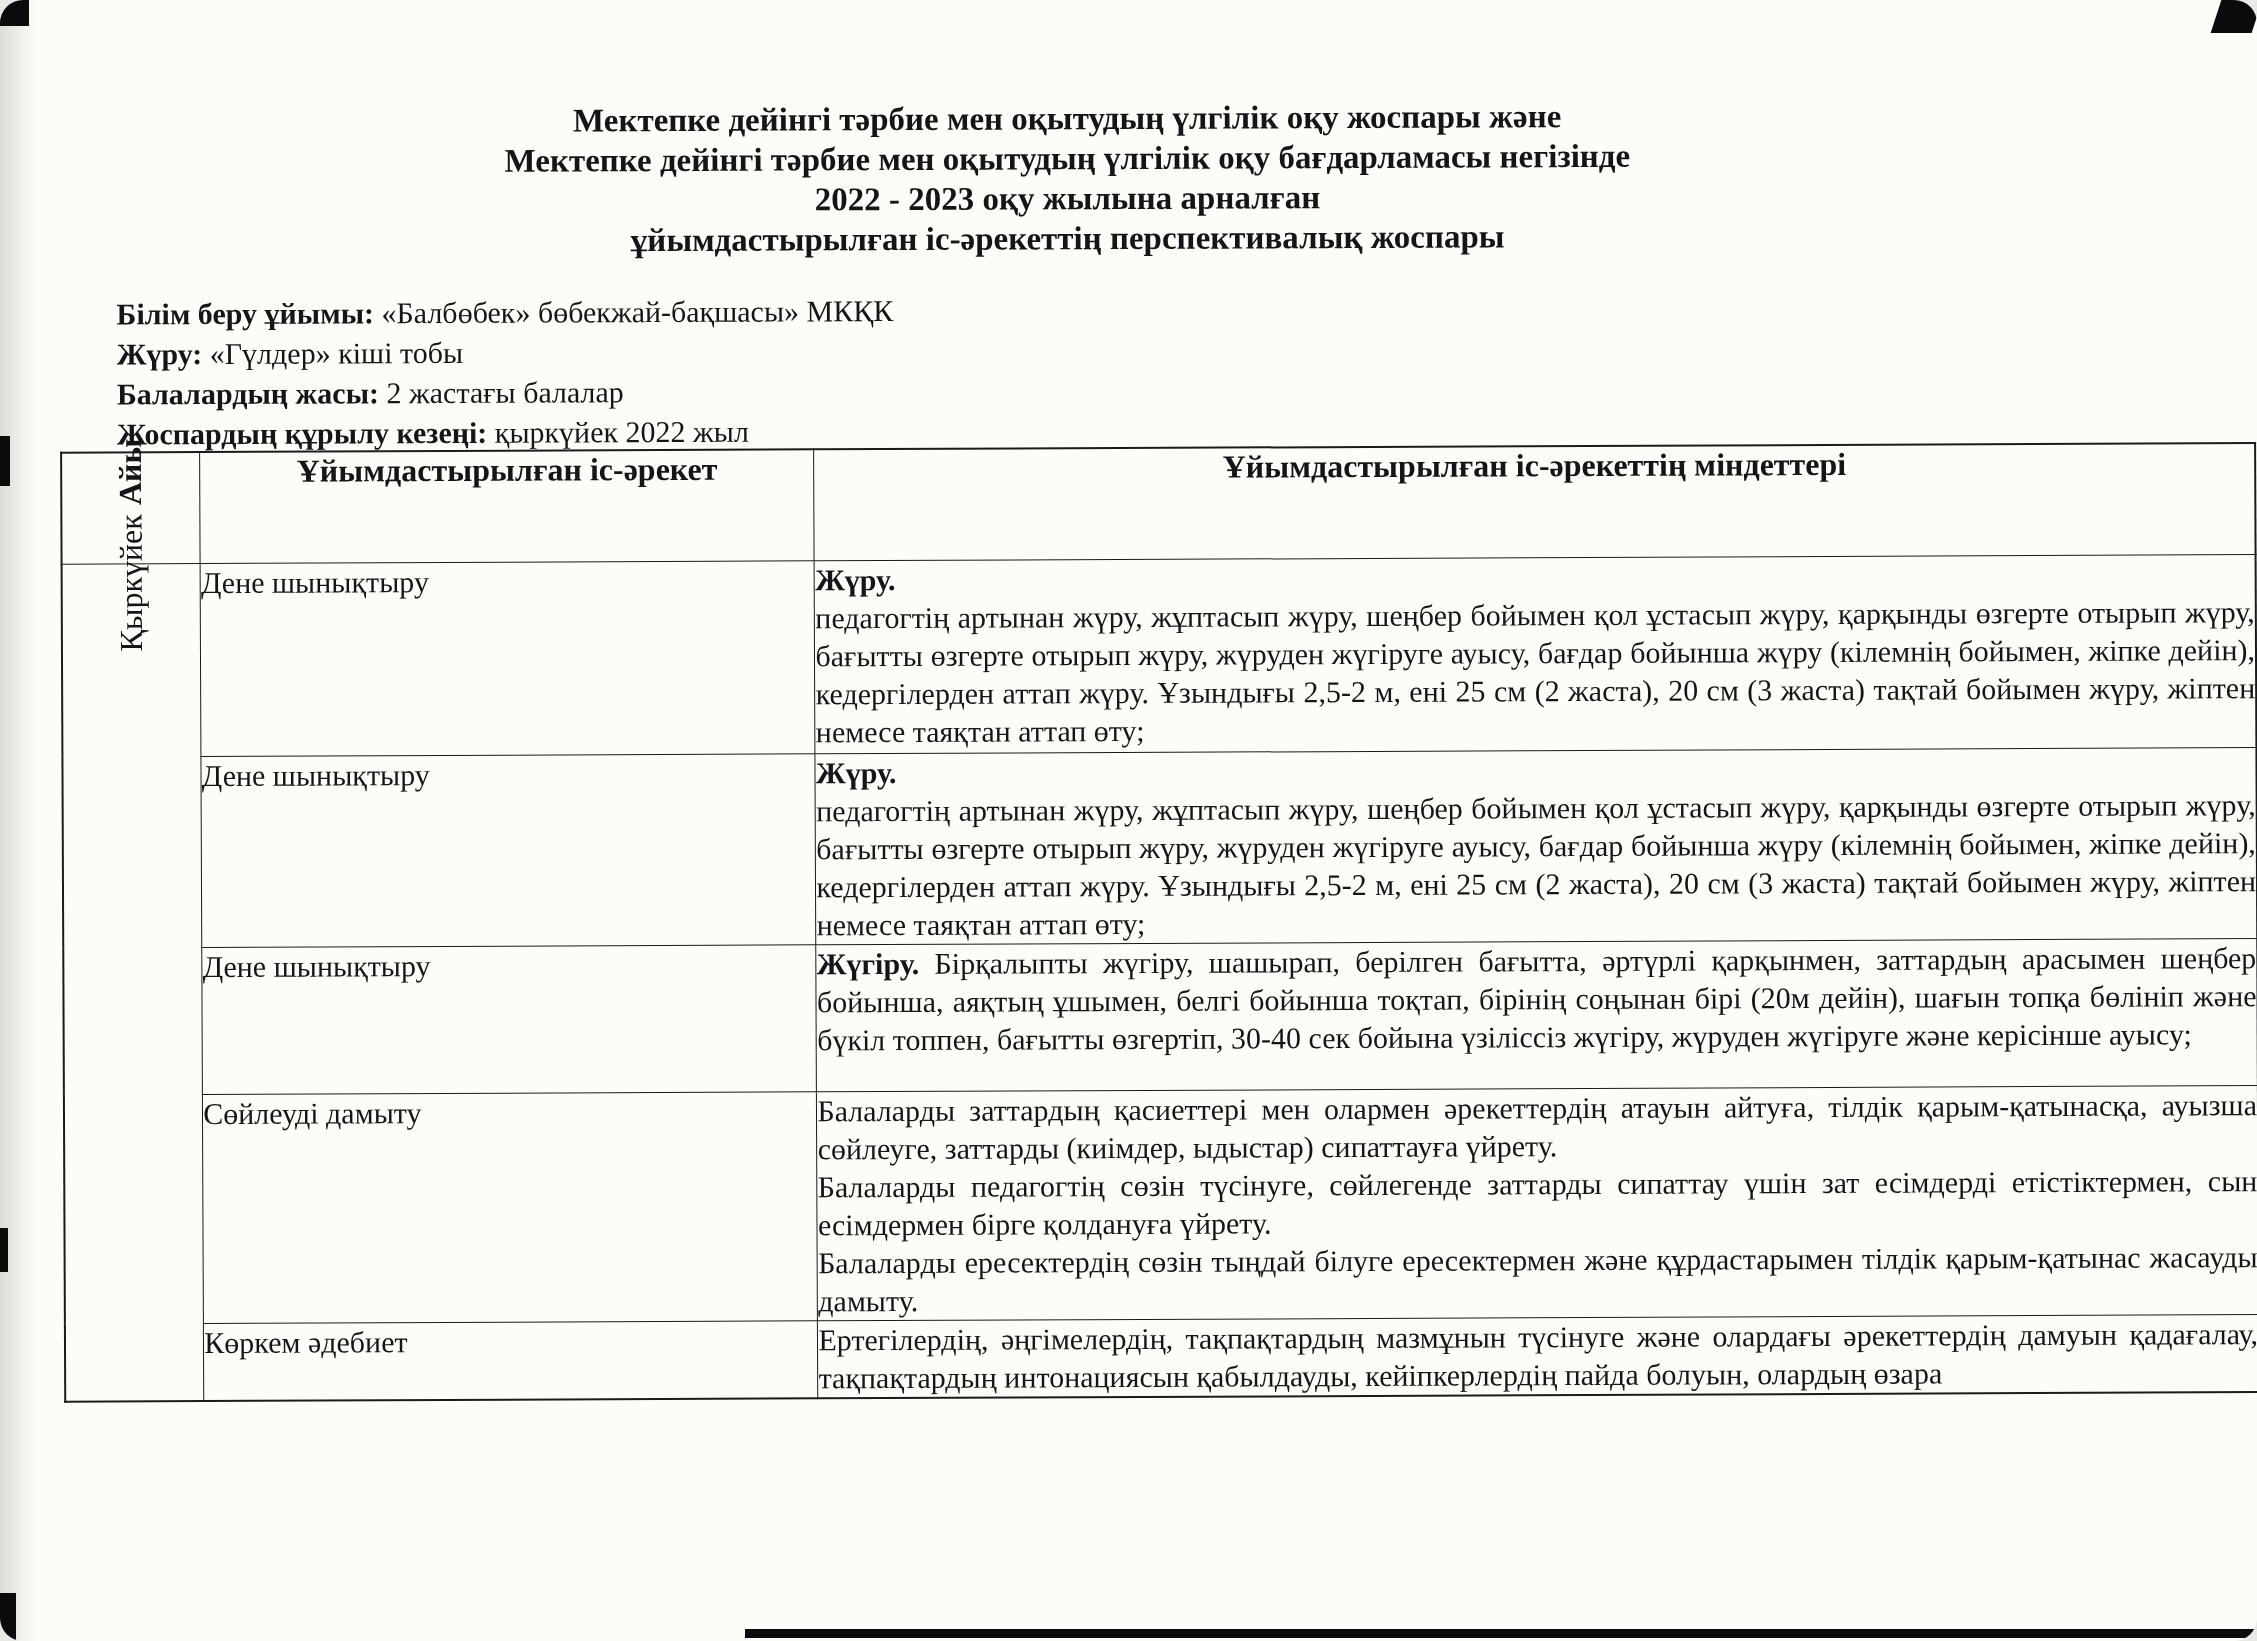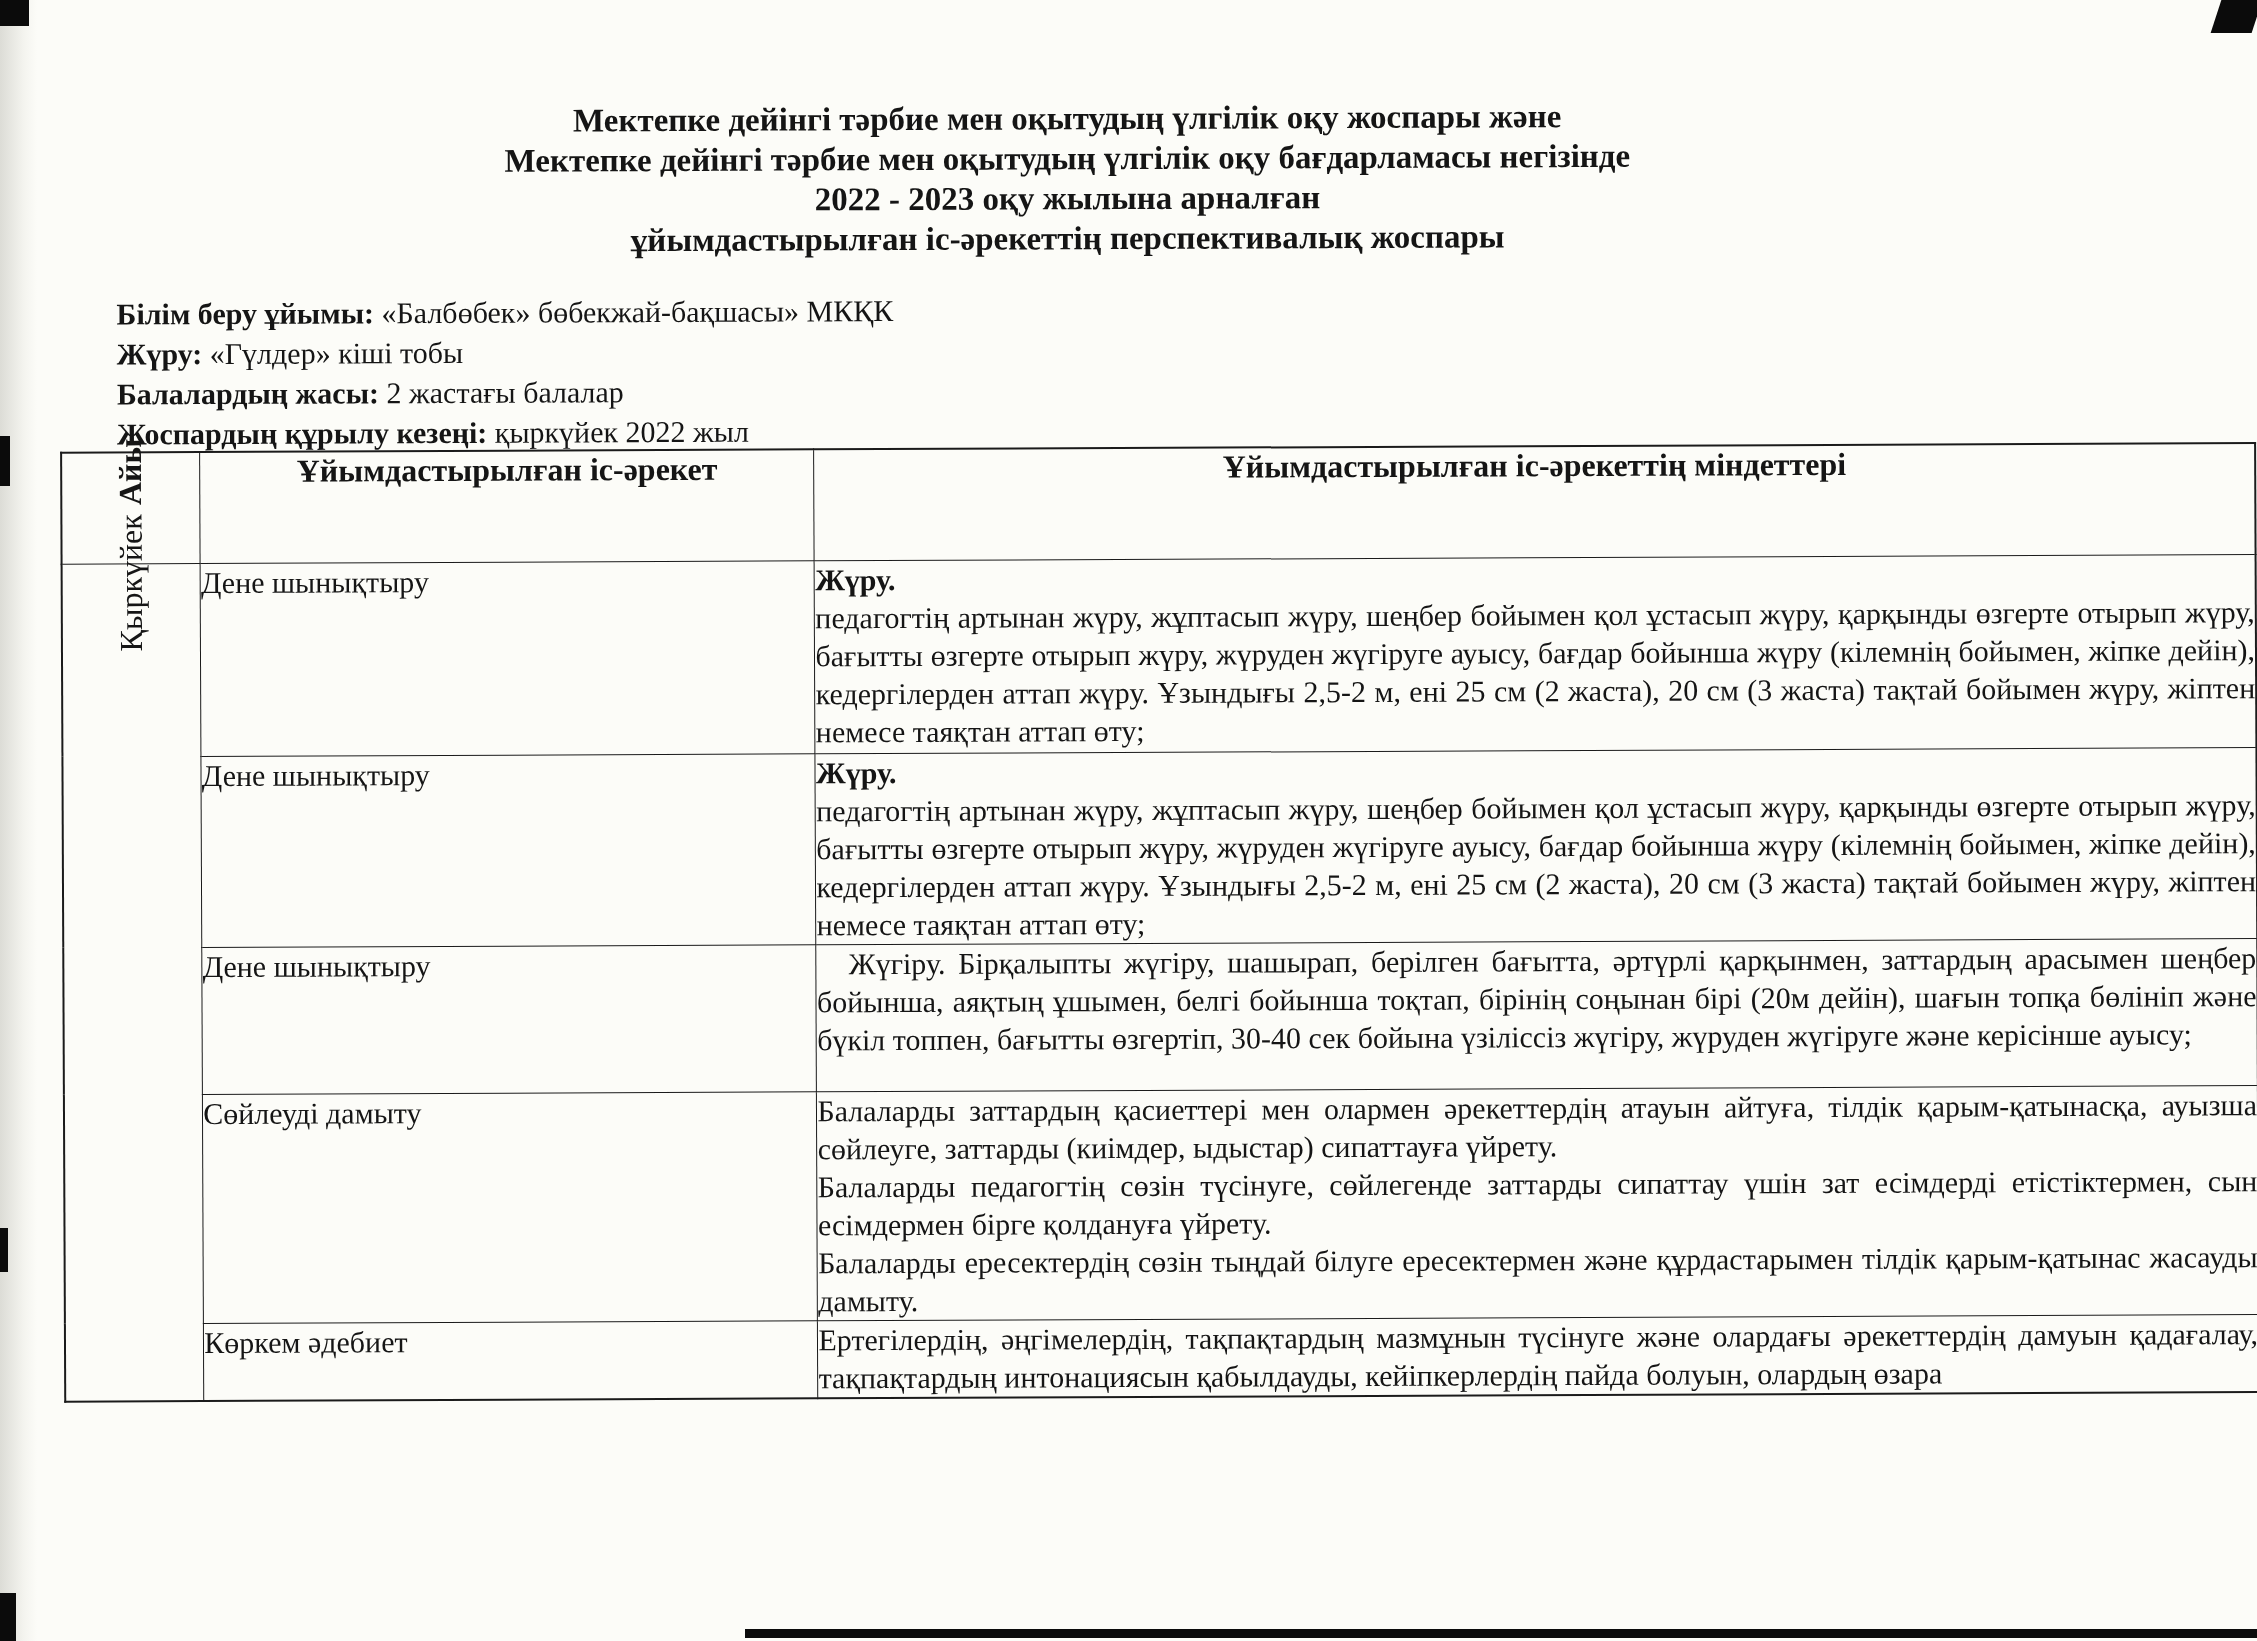--- a/index.html
+++ b/index.html
@@ -8,20 +8,21 @@
     background:#e9e9e6;
     font-family:"Liberation Serif","DejaVu Serif",serif;
     color:#151515;
     overflow:hidden;
   }
   .page {
     position:relative;
     width:2257px; height:1641px;
     background:#fcfcf8;
     overflow:hidden;
+    border-radius:23px;
   }
   .edge-shade {
     position:absolute; left:0; top:0; width:37px; height:100%;
     background:linear-gradient(to right,#dcdcd6,#f4f4ef 65%,rgba(255,255,255,0));
   }
   .artifact { position:absolute; background:#0b0b0b; }
   .a-tl   { left:0;    top:0;      width:29px;  height:26px; }
   .a-tr   { right:0;   top:0;      width:41px;  height:33px; transform:skewX(-18deg); }
   .a-l1   { left:0;    top:436px;  width:9.7px;  height:50px; }
   .a-l2   { left:0;    top:1228px; width:7.7px;   height:44px; }
@@ -71,21 +72,21 @@
     font-size:30px;
     padding:7.7px 9.7px 0 11.6px;
     line-height:37px;
   }
   td.obj {
     font-size:30px;
     line-height:38px;
     padding:2.9px 11.6px 0 14.5px;
     text-align:justify;
   }
-  td.obj .lead { font-weight:normal;margin-left:32px; }
+  td.obj .lead { font-weight:bold; }
   td.obj .lead-line { font-weight:bold; text-align:left; }
   td.obj p { margin:0; text-align:justify; }
 </style>
 </head>
 <body>
 
 <div class="page">
 
   <div class="edge-shade"></div>
   <div class="artifact a-tl"></div>

